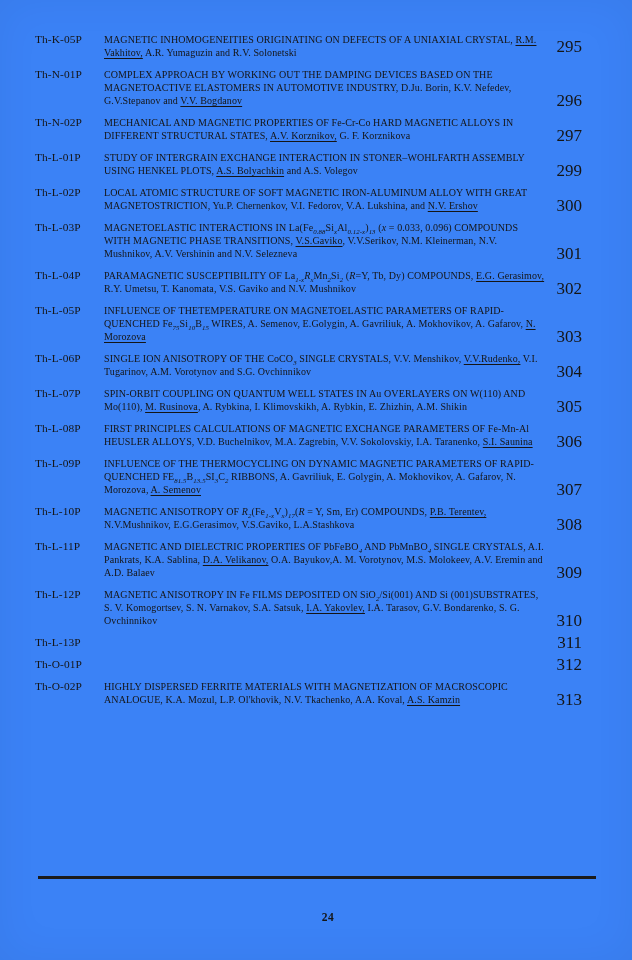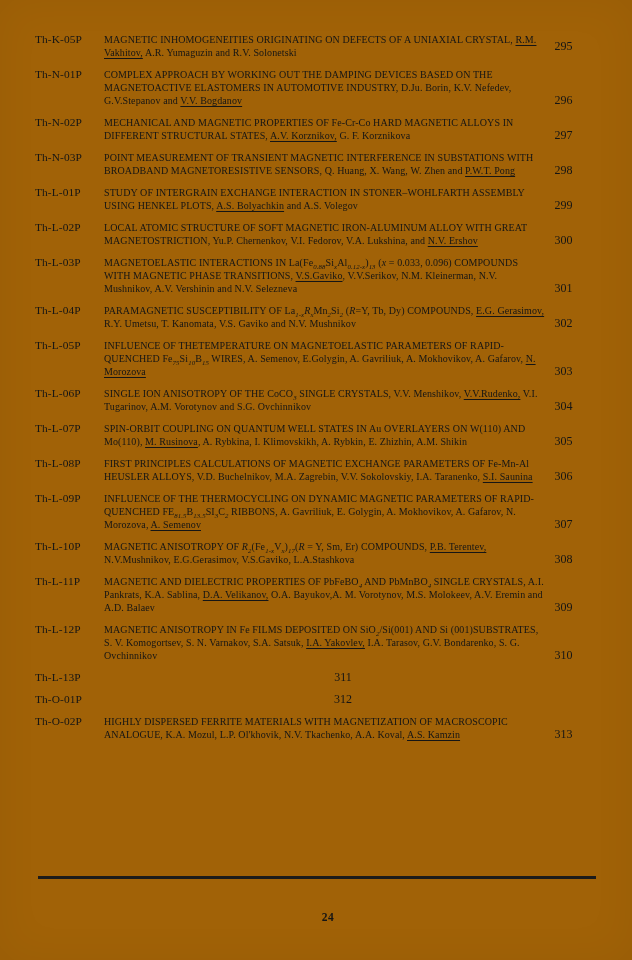--- a/index.html
+++ b/index.html
@@ -1,20 +1,20 @@
 <!DOCTYPE html>
 <html><head>
 <meta charset="utf-8">
 <style>
   html, body { margin: 0; padding: 0; background: #e9e8e4; }
   .page {
     position: relative;
     width: 632px;
     height: 960px;
-    background: #a16207;
+    background: #3b82f6;
     box-shadow: inset 0 0 45px rgba(0,0,0,0.05);
     font-family: "Liberation Serif", serif;
     color: #151515;
     overflow: hidden;
   }
   .entries {
     position: absolute;
     left: 35px;
     top: 33px;
     width: 547px;
@@ -32,22 +32,22 @@
     letter-spacing: 0.1px;
   }
   .text {
     flex: 0 0 441px;
     font-size: 10px;
     line-height: 13px;
     letter-spacing: 0.1px;
   }
   .page-num {
     flex: 1 1 auto;
-    text-align: center;
-    font-size: 12px;
+    text-align: right;
+    font-size: 17px;
     line-height: 13px;
     align-self: flex-end;
   }
   .entry.pn-center .page-num { align-self: center; }
   .text .u { text-decoration: underline; text-underline-offset: 1.5px; }
   .text sub { font-size: 68%; line-height: 0; font-style: italic; }
   .text i { font-style: italic; }
   .footer-rule {
     position: absolute;
     left: 38px;
@@ -79,25 +79,20 @@
       </div>
       <div class="entry">
         <div class="code">Th-N-01P</div>
         <div class="text">COMPLEX APPROACH BY WORKING OUT THE DAMPING DEVICES BASED ON THE MAGNETOACTIVE ELASTOMERS IN AUTOMOTIVE INDUSTRY, D.Ju. Borin, K.V. Nefedev, G.V.Stepanov and <span class="u">V.V. Bogdanov</span></div>
         <div class="page-num">296</div>
       </div>
       <div class="entry">
         <div class="code">Th-N-02P</div>
         <div class="text">MECHANICAL AND MAGNETIC PROPERTIES OF Fe-Cr-Co HARD MAGNETIC ALLOYS IN DIFFERENT STRUCTURAL STATES, <span class="u">A.V. Korznikov,</span> G. F. Korznikova</div>
         <div class="page-num">297</div>
-      </div>
-      <div class="entry">
-        <div class="code">Th-N-03P</div>
-        <div class="text">POINT MEASUREMENT OF TRANSIENT MAGNETIC INTERFERENCE IN SUBSTATIONS WITH BROADBAND MAGNETORESISTIVE SENSORS, Q. Huang, X. Wang, W. Zhen and <span class="u">P.W.T. Pong</span></div>
-        <div class="page-num">298</div>
       </div>
       <div class="entry">
         <div class="code">Th-L-01P</div>
         <div class="text">STUDY OF INTERGRAIN EXCHANGE INTERACTION IN STONER–WOHLFARTH ASSEMBLY USING HENKEL PLOTS, <span class="u">A.S. Bolyachkin</span> and A.S. Volegov</div>
         <div class="page-num">299</div>
       </div>
       <div class="entry">
         <div class="code">Th-L-02P</div>
         <div class="text">LOCAL ATOMIC STRUCTURE OF SOFT MAGNETIC IRON-ALUMINUM ALLOY WITH GREAT MAGNETOSTRICTION, Yu.P. Chernenkov, V.I. Fedorov, V.A. Lukshina, and <span class="u">N.V. Ershov</span></div>
         <div class="page-num">300</div>

